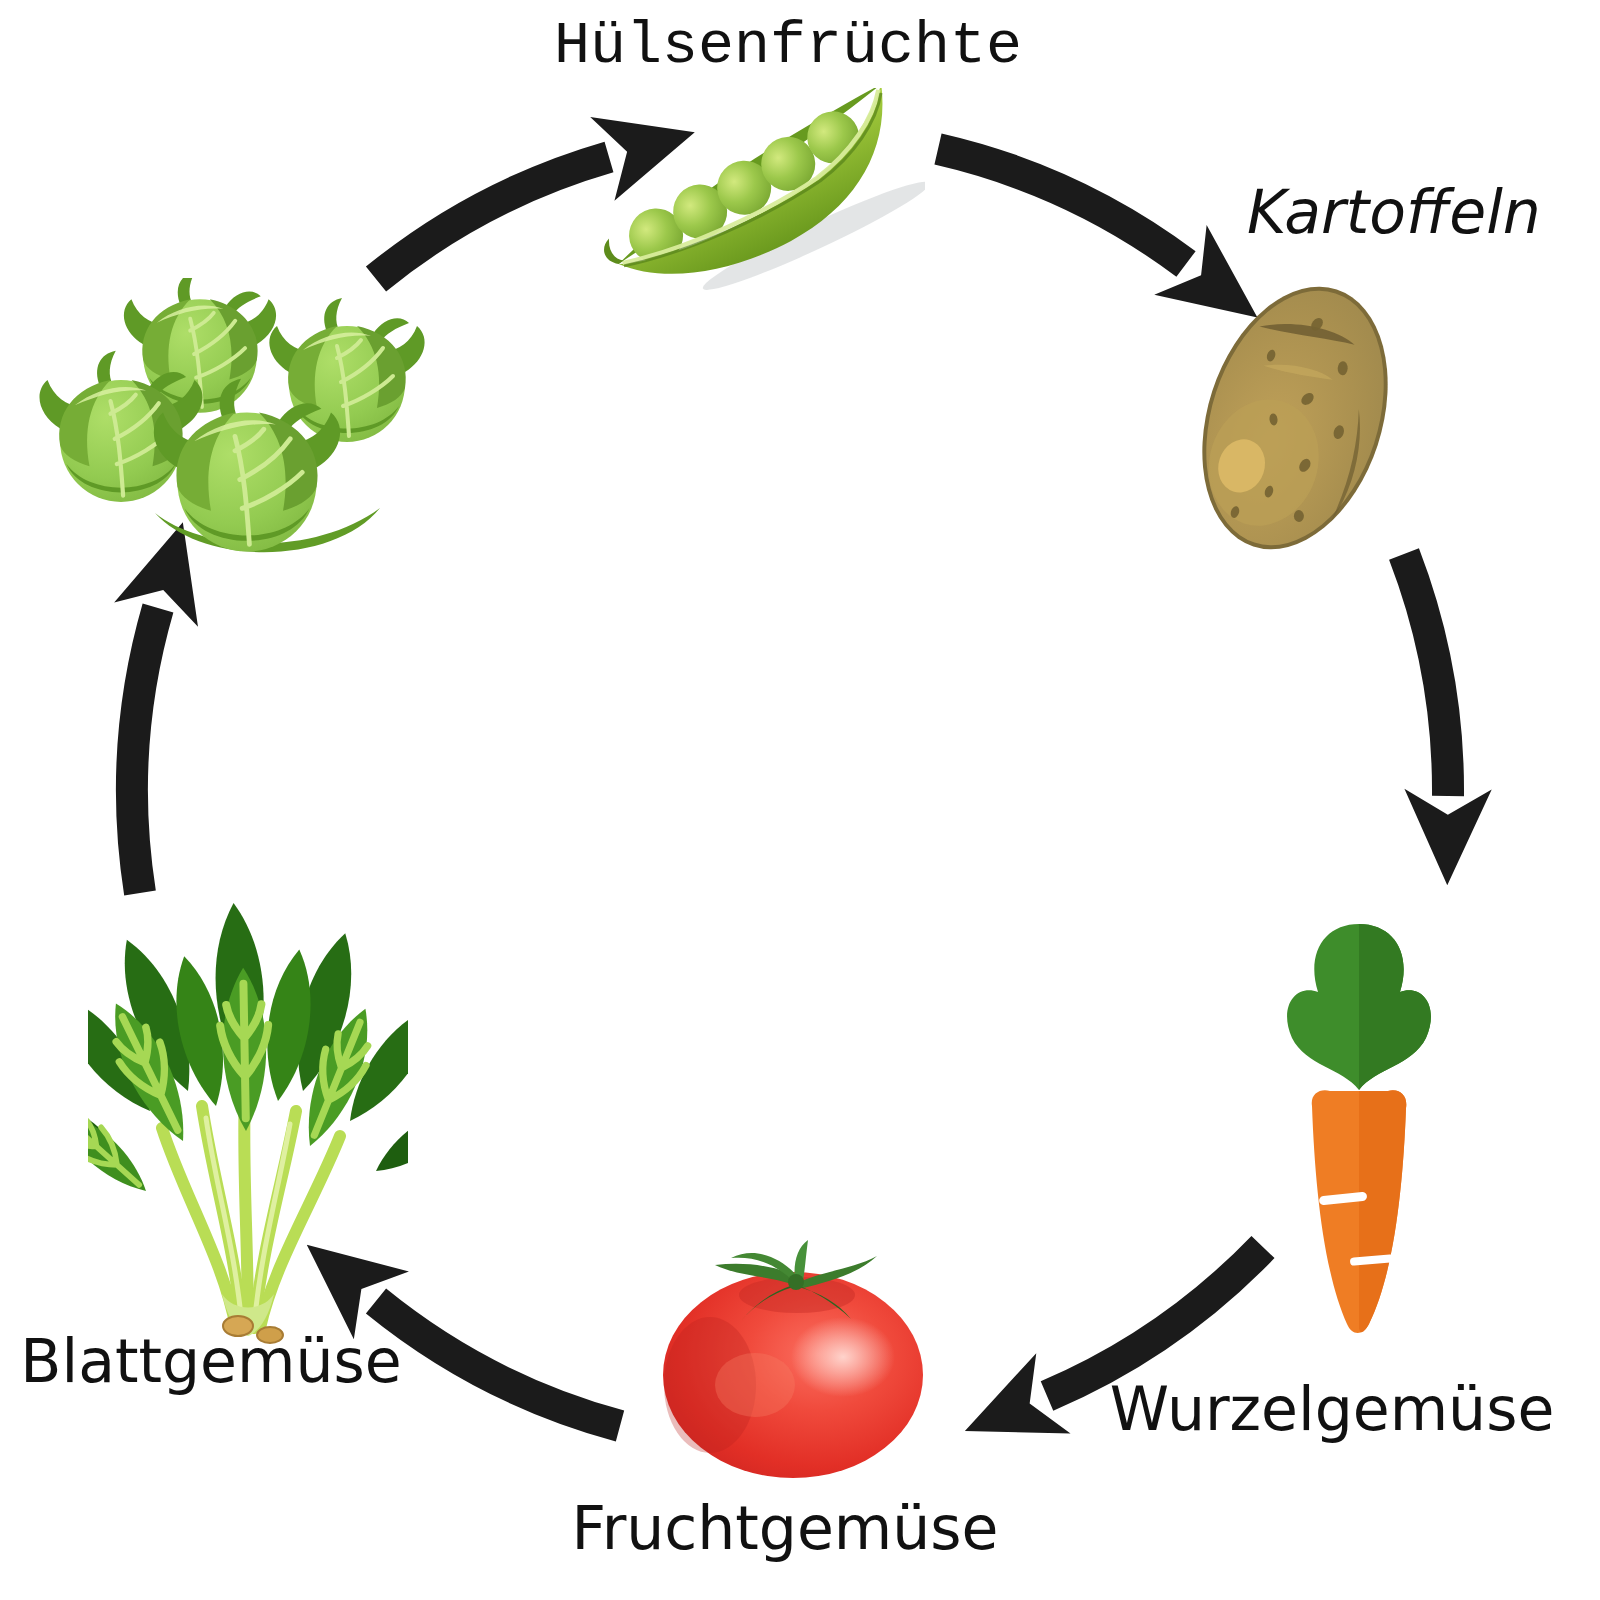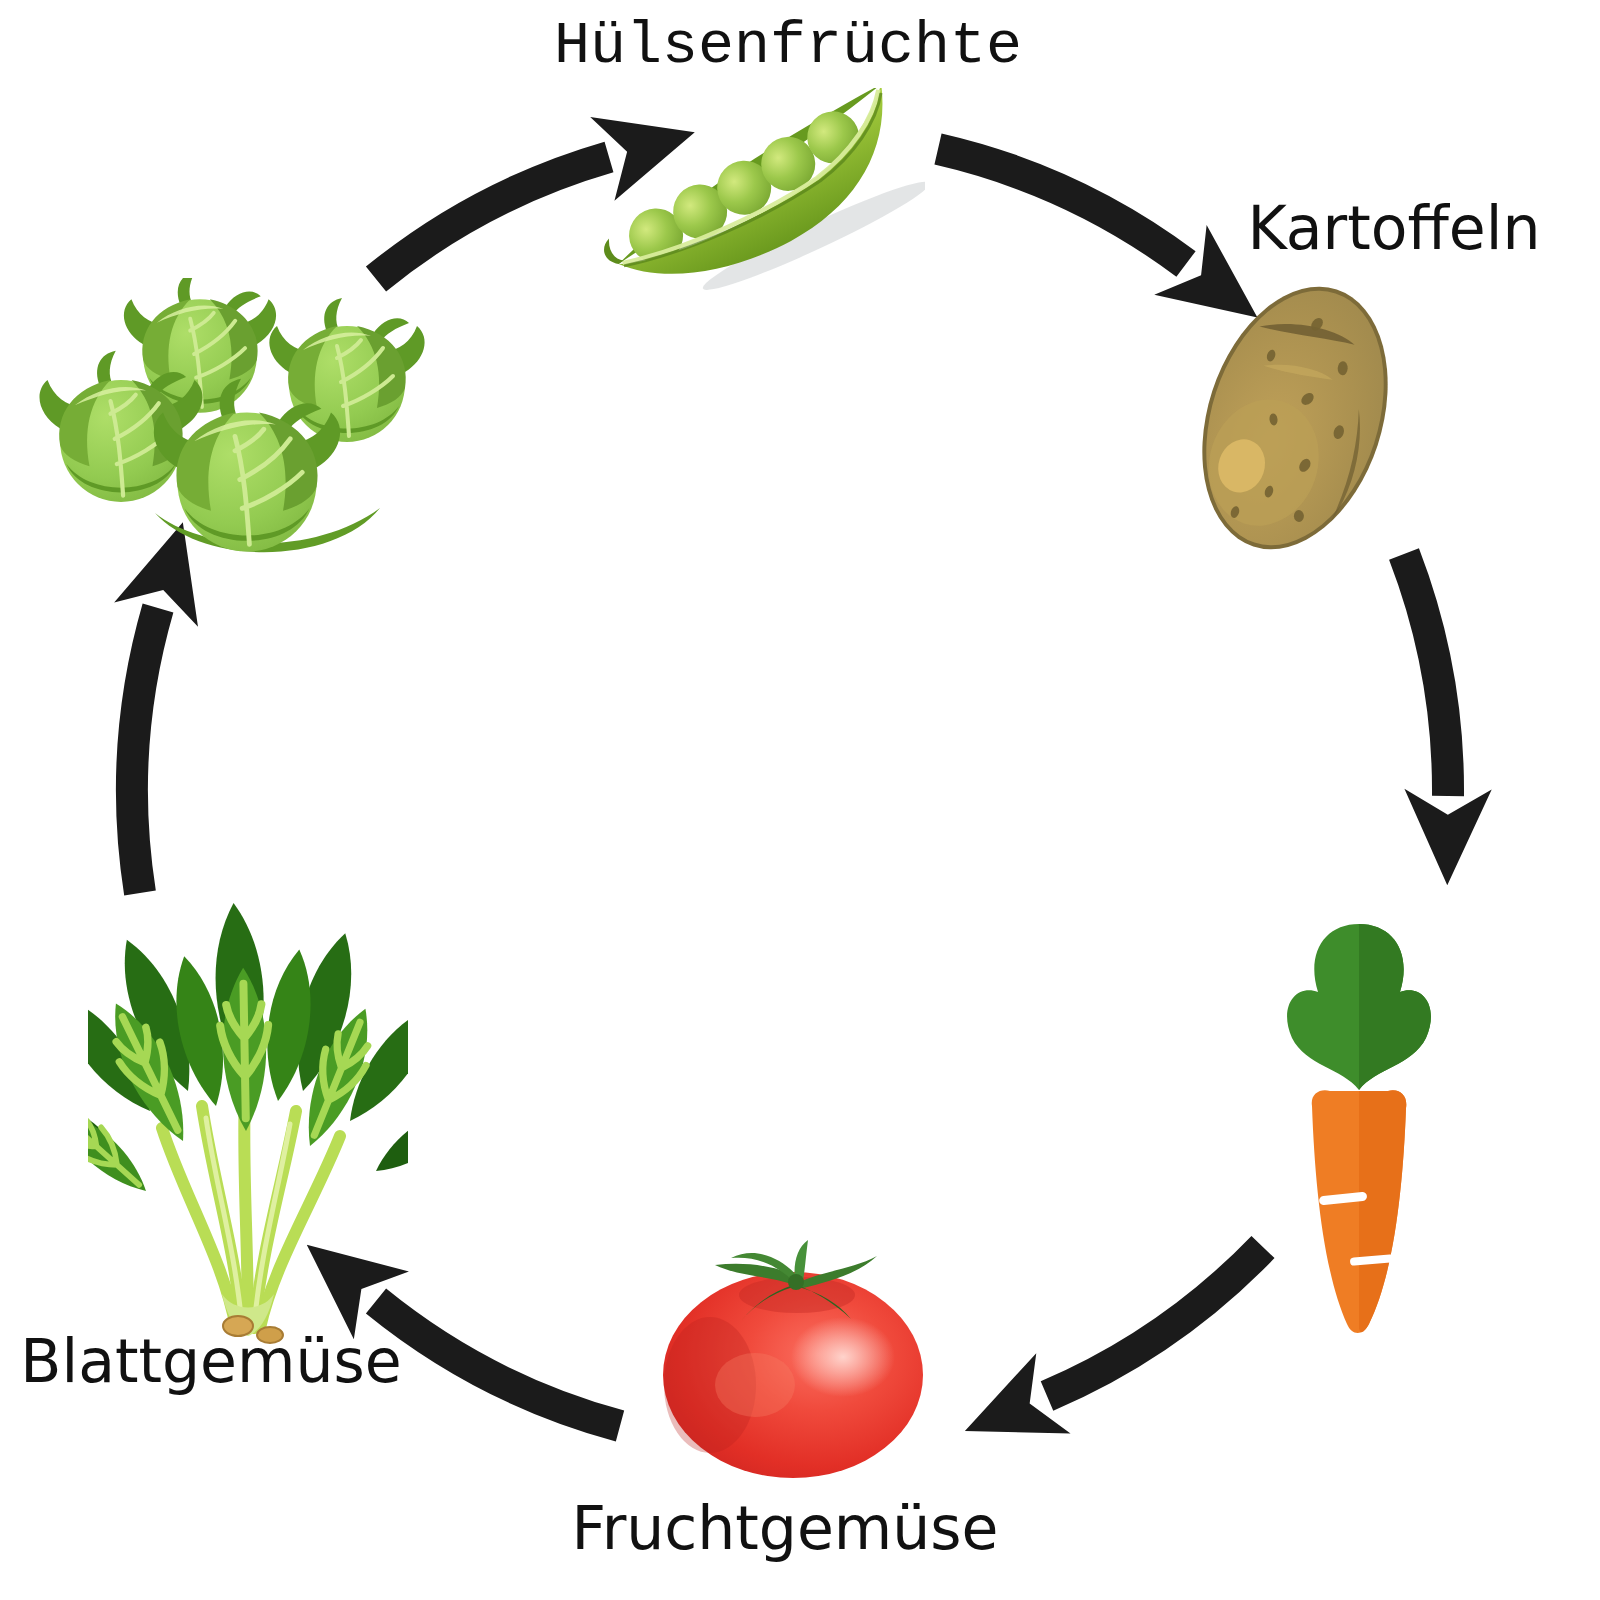--- a/index.html
+++ b/index.html
@@ -198,17 +198,18 @@
     <use href="#leafg" fill="#4a9c24" transform="translate(95,245) rotate(-26) scale(1.5)"></use>
     <use href="#leafg" fill="#4a9c24" transform="translate(158,235) rotate(-1) scale(1.6)"></use>
     <use href="#leafg" fill="#4a9c24" transform="translate(222,250) rotate(22) scale(1.45)"></use>
     <use href="#leafg" fill="#3f8f1e" transform="translate(58,295) rotate(-48) scale(1.15)"></use>
     <path d="M134,398 C140,424 150,436 160,440 C170,436 180,424 186,398 C174,416 146,416 134,398 Z" fill="#cfe88a"></path>
     <ellipse cx="150" cy="430" rx="15" ry="10" fill="#d6a754" stroke="#a87c34" stroke-width="2"></ellipse>
     <ellipse cx="182" cy="439" rx="13" ry="8" fill="#cf9f4a" stroke="#a87c34" stroke-width="2"></ellipse>
   </svg>
 
   <div class="node-label" style="left:788px;top:46px;font-family:Liberation Mono, monospace;">Hülsenfrüchte</div>
-  <div class="node-label" style="left:1394px;top:228px;">Kartoffeln</div>
+  <div class="node-label" style="left:1394px;top:212px;font-style:italic;">Kartoffeln</div>
+  <div class="node-label" style="left:1332px;top:1409px;">Wurzelgemüse</div>
   <div class="node-label" style="left:211px;top:1361px;">Blattgemüse</div>
   <div class="node-label" style="left:785px;top:1528px;">Fruchtgemüse</div>
 
 </div>
 
 </body></html>

